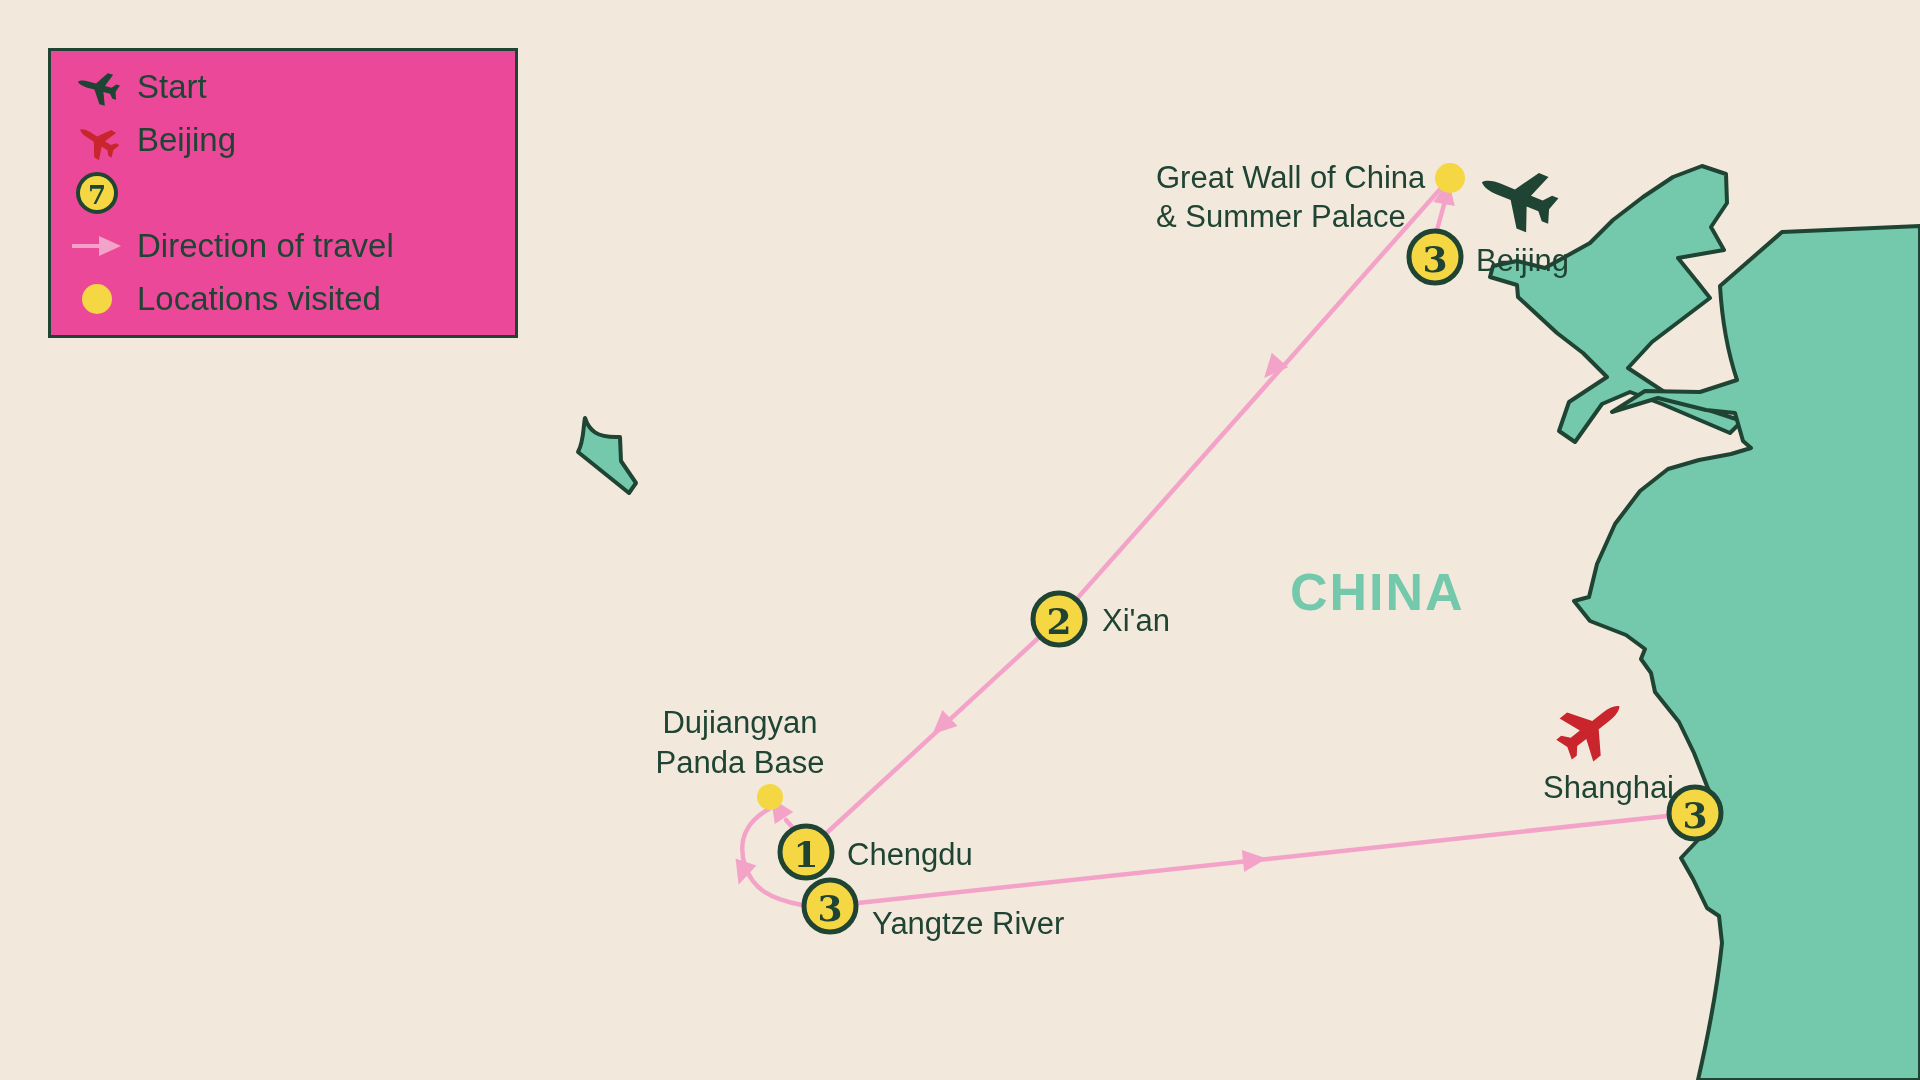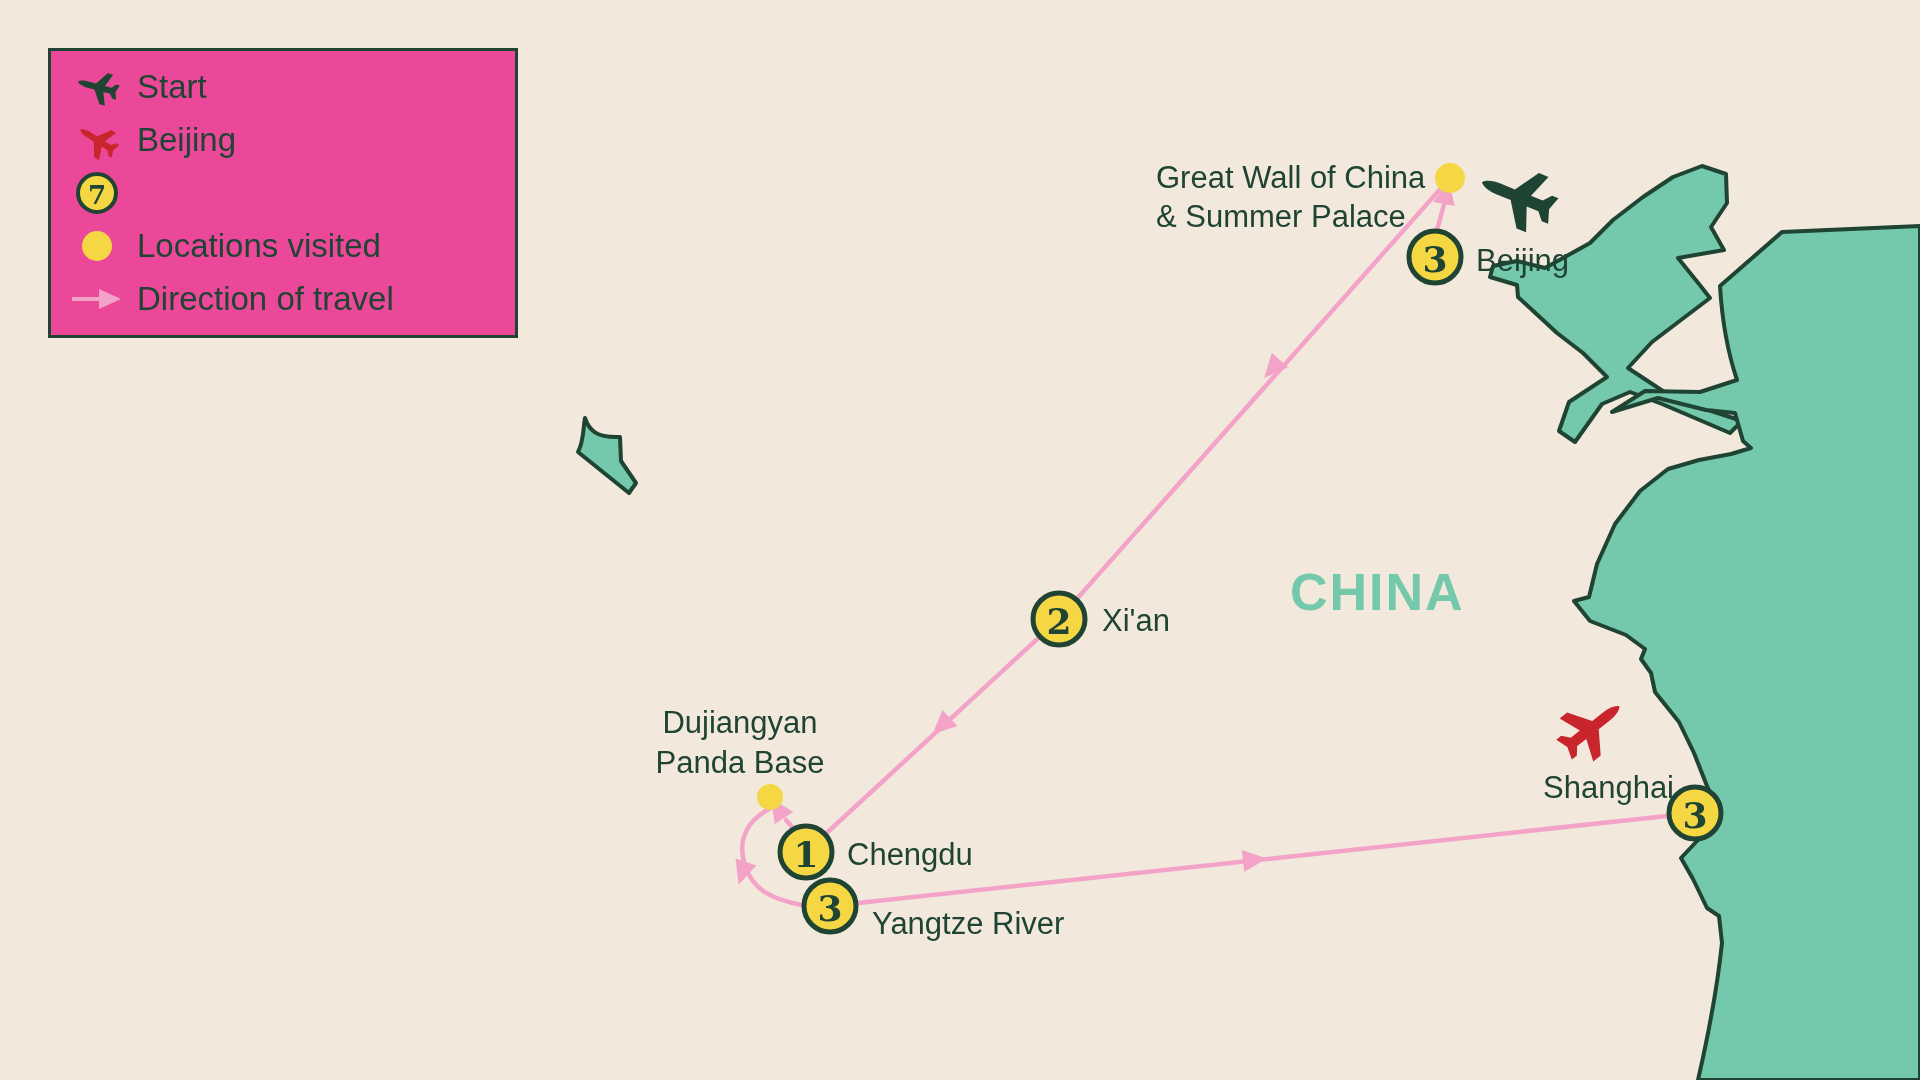--- a/index.html
+++ b/index.html
@@ -148,30 +148,30 @@
         <svg width="52" height="48" viewBox="0 0 52 48">
           <circle cx="26" cy="24" r="19" fill="#f4d743" stroke="#1f4433" stroke-width="4"></circle>
           <text x="26" y="24" text-anchor="middle" dominant-baseline="central" dy="1.5" style="fill:#1f4433;font-family:'DejaVu Serif',serif;font-weight:bold;font-size:26px;">7</text>
         </svg>
       </span>
     </div>
 
     <div class="legend-row">
       <span class="legend-icon">
         <svg width="52" height="48" viewBox="0 0 52 48">
-          <circle cx="26" cy="24" r="15" fill="#f4d743"></circle>
-        </svg>
-      </span>
-      <span class="legend-label">Locations visited</span>
-    </div>
-
-    <div class="legend-row">
-      <span class="legend-icon">
-        <svg width="52" height="48" viewBox="0 0 52 48">
           <line x1="1" y1="24" x2="30" y2="24" stroke="#f4a3c8" stroke-width="4"></line>
           <polygon points="28,14 50,24 28,34" fill="#f4a3c8"></polygon>
         </svg>
       </span>
       <span class="legend-label">Direction of travel</span>
     </div>
 
+    <div class="legend-row">
+      <span class="legend-icon">
+        <svg width="52" height="48" viewBox="0 0 52 48">
+          <circle cx="26" cy="24" r="15" fill="#f4d743"></circle>
+        </svg>
+      </span>
+      <span class="legend-label">Locations visited</span>
+    </div>
+
   </div>
 </div>
 
 </body></html>

